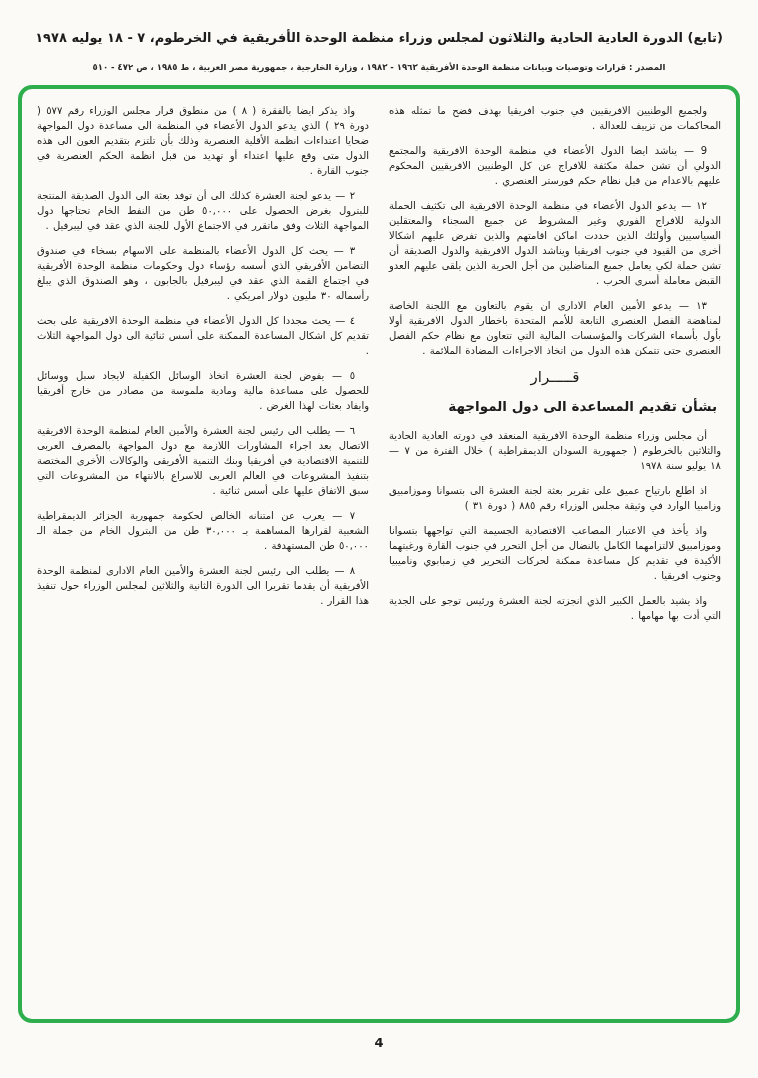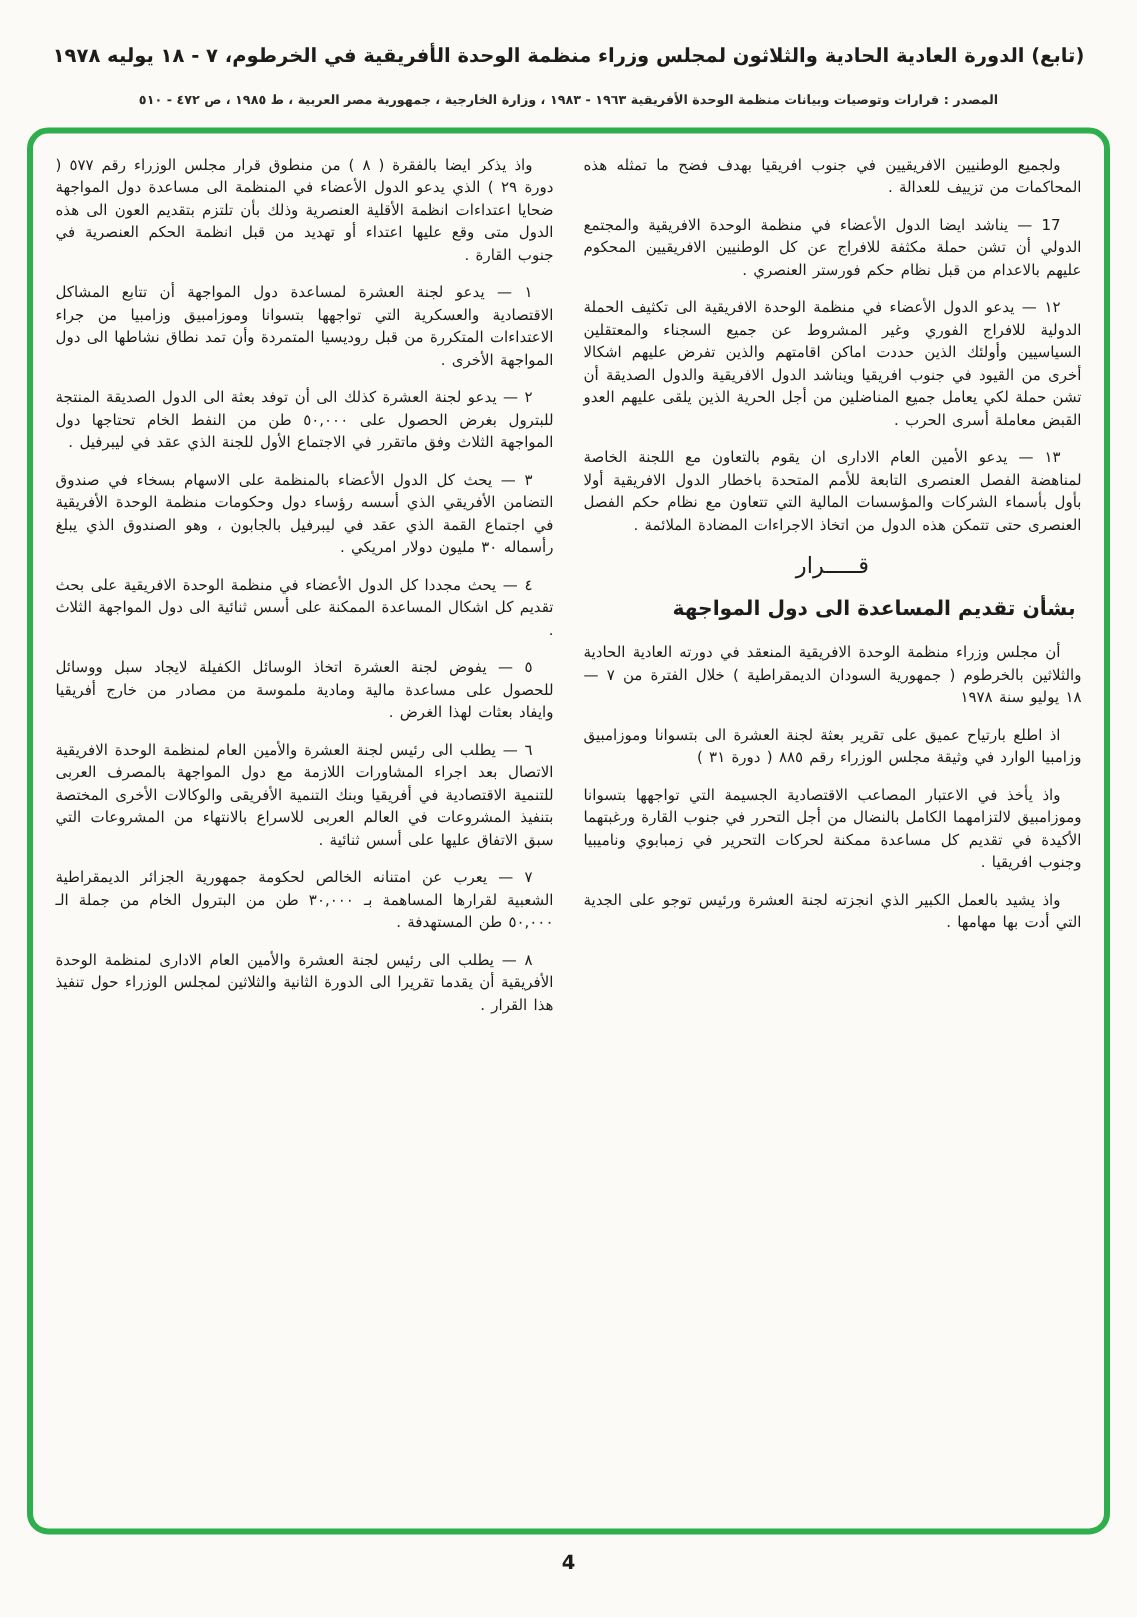--- a/index.html
+++ b/index.html
@@ -81,36 +81,35 @@
 
   <header>
     <div class="header-title">(تابع) الدورة العادية الحادية والثلاثون لمجلس وزراء منظمة الوحدة الأفريقية في الخرطوم، ٧ - ١٨ يوليه ١٩٧٨</div>
     <div class="header-source">المصدر : قرارات وتوصيات وبيانات منظمة الوحدة الأفريقية ١٩٦٣ - ١٩٨٣ ، وزارة الخارجية ، جمهورية مصر العربية ، ط ١٩٨٥ ، ص ٤٧٢ - ٥١٠</div>
   </header>
 
   <main class="frame">
 
     <section class="col">
       <p>ولجميع الوطنيين الافريقيين في جنوب افريقيا بهدف فضح ما تمثله هذه المحاكمات من تزييف للعدالة .</p>
-      <p>17 — يناشد ايضا الدول الأعضاء في منظمة الوحدة الافريقية والمجتمع الدولي أن تشن حملة مكثفة للافراج عن كل الوطنيين الافريقيين المحكوم عليهم بالاعدام من قبل نظام حكم فورستر العنصري .</p>
+      <p>9 — يناشد ايضا الدول الأعضاء في منظمة الوحدة الافريقية والمجتمع الدولي أن تشن حملة مكثفة للافراج عن كل الوطنيين الافريقيين المحكوم عليهم بالاعدام من قبل نظام حكم فورستر العنصري .</p>
       <p>١٢ — يدعو الدول الأعضاء في منظمة الوحدة الافريقية الى تكثيف الحملة الدولية للافراج الفوري وغير المشروط عن جميع السجناء والمعتقلين السياسيين وأولئك الذين حددت اماكن اقامتهم والذين تفرض عليهم اشكالا أخرى من القيود في جنوب افريقيا ويناشد الدول الافريقية والدول الصديقة أن تشن حملة لكي يعامل جميع المناضلين من أجل الحرية الذين يلقى عليهم العدو القبض معاملة أسرى الحرب .</p>
       <p>١٣ — يدعو الأمين العام الادارى ان يقوم بالتعاون مع اللجنة الخاصة لمناهضة الفصل العنصرى التابعة للأمم المتحدة باخطار الدول الافريقية أولا بأول بأسماء الشركات والمؤسسات المالية التي تتعاون مع نظام حكم الفصل العنصرى حتى تتمكن هذه الدول من اتخاذ الاجراءات المضادة الملائمة .</p>
 
       <h3 class="res-title">قـــــرار</h3>
       <h4 class="res-subtitle">بشأن تقديم المساعدة الى دول المواجهة</h4>
 
       <p>أن مجلس وزراء منظمة الوحدة الافريقية المنعقد في دورته العادية الحادية والثلاثين بالخرطوم ( جمهورية السودان الديمقراطية ) خلال الفترة من ٧ — ١٨ يوليو سنة ١٩٧٨</p>
       <p>اذ اطلع بارتياح عميق على تقرير بعثة لجنة العشرة الى بتسوانا وموزامبيق وزامبيا الوارد في وثيقة مجلس الوزراء رقم ٨٨٥ ( دورة ٣١ )</p>
       <p>واذ يأخذ في الاعتبار المصاعب الاقتصادية الجسيمة التي تواجهها بتسوانا وموزامبيق لالتزامهما الكامل بالنضال من أجل التحرر في جنوب القارة ورغبتهما الأكيدة في تقديم كل مساعدة ممكنة لحركات التحرير في زمبابوي وناميبيا وجنوب افريقيا .</p>
       <p>واذ يشيد بالعمل الكبير الذي انجزته لجنة العشرة ورئيس توجو على الجدية التي أدت بها مهامها .</p>
     </section>
 
     <section class="col">
       <p>واذ يذكر ايضا بالفقرة ( ٨ ) من منطوق قرار مجلس الوزراء رقم ٥٧٧ ( دورة ٢٩ ) الذي يدعو الدول الأعضاء في المنظمة الى مساعدة دول المواجهة ضحايا اعتداءات انظمة الأقلية العنصرية وذلك بأن تلتزم بتقديم العون الى هذه الدول متى وقع عليها اعتداء أو تهديد من قبل انظمة الحكم العنصرية في جنوب القارة .</p>
-      <p>١ — يدعو لجنة العشرة لمساعدة دول المواجهة أن تتابع المشاكل الاقتصادية والعسكرية التي تواجهها بتسوانا وموزامبيق وزامبيا من جراء الاعتداءات المتكررة من قبل روديسيا المتمردة وأن تمد نطاق نشاطها الى دول المواجهة الأخرى .</p>
       <p>٢ — يدعو لجنة العشرة كذلك الى أن توفد بعثة الى الدول الصديقة المنتجة للبترول بغرض الحصول على ٥٠,٠٠٠ طن من النفط الخام تحتاجها دول المواجهة الثلاث وفق ماتقرر في الاجتماع الأول للجنة الذي عقد في ليبرفيل .</p>
       <p>٣ — يحث كل الدول الأعضاء بالمنظمة على الاسهام بسخاء في صندوق التضامن الأفريقي الذي أسسه رؤساء دول وحكومات منظمة الوحدة الأفريقية في اجتماع القمة الذي عقد في ليبرفيل بالجابون ، وهو الصندوق الذي يبلغ رأسماله ٣٠ مليون دولار امريكي .</p>
       <p>٤ — يحث مجددا كل الدول الأعضاء في منظمة الوحدة الافريقية على بحث تقديم كل اشكال المساعدة الممكنة على أسس ثنائية الى دول المواجهة الثلاث .</p>
       <p>٥ — يفوض لجنة العشرة اتخاذ الوسائل الكفيلة لايجاد سبل ووسائل للحصول على مساعدة مالية ومادية ملموسة من مصادر من خارج أفريقيا وايفاد بعثات لهذا الغرض .</p>
       <p>٦ — يطلب الى رئيس لجنة العشرة والأمين العام لمنظمة الوحدة الافريقية الاتصال بعد اجراء المشاورات اللازمة مع دول المواجهة بالمصرف العربى للتنمية الاقتصادية في أفريقيا وبنك التنمية الأفريقى والوكالات الأخرى المختصة بتنفيذ المشروعات في العالم العربى للاسراع بالانتهاء من المشروعات التي سبق الاتفاق عليها على أسس ثنائية .</p>
       <p>٧ — يعرب عن امتنانه الخالص لحكومة جمهورية الجزائر الديمقراطية الشعبية لقرارها المساهمة بـ ٣٠,٠٠٠ طن من البترول الخام من جملة الـ ٥٠,٠٠٠ طن المستهدفة .</p>
       <p>٨ — يطلب الى رئيس لجنة العشرة والأمين العام الادارى لمنظمة الوحدة الأفريقية أن يقدما تقريرا الى الدورة الثانية والثلاثين لمجلس الوزراء حول تنفيذ هذا القرار .</p>
     </section>
 
   </main>

